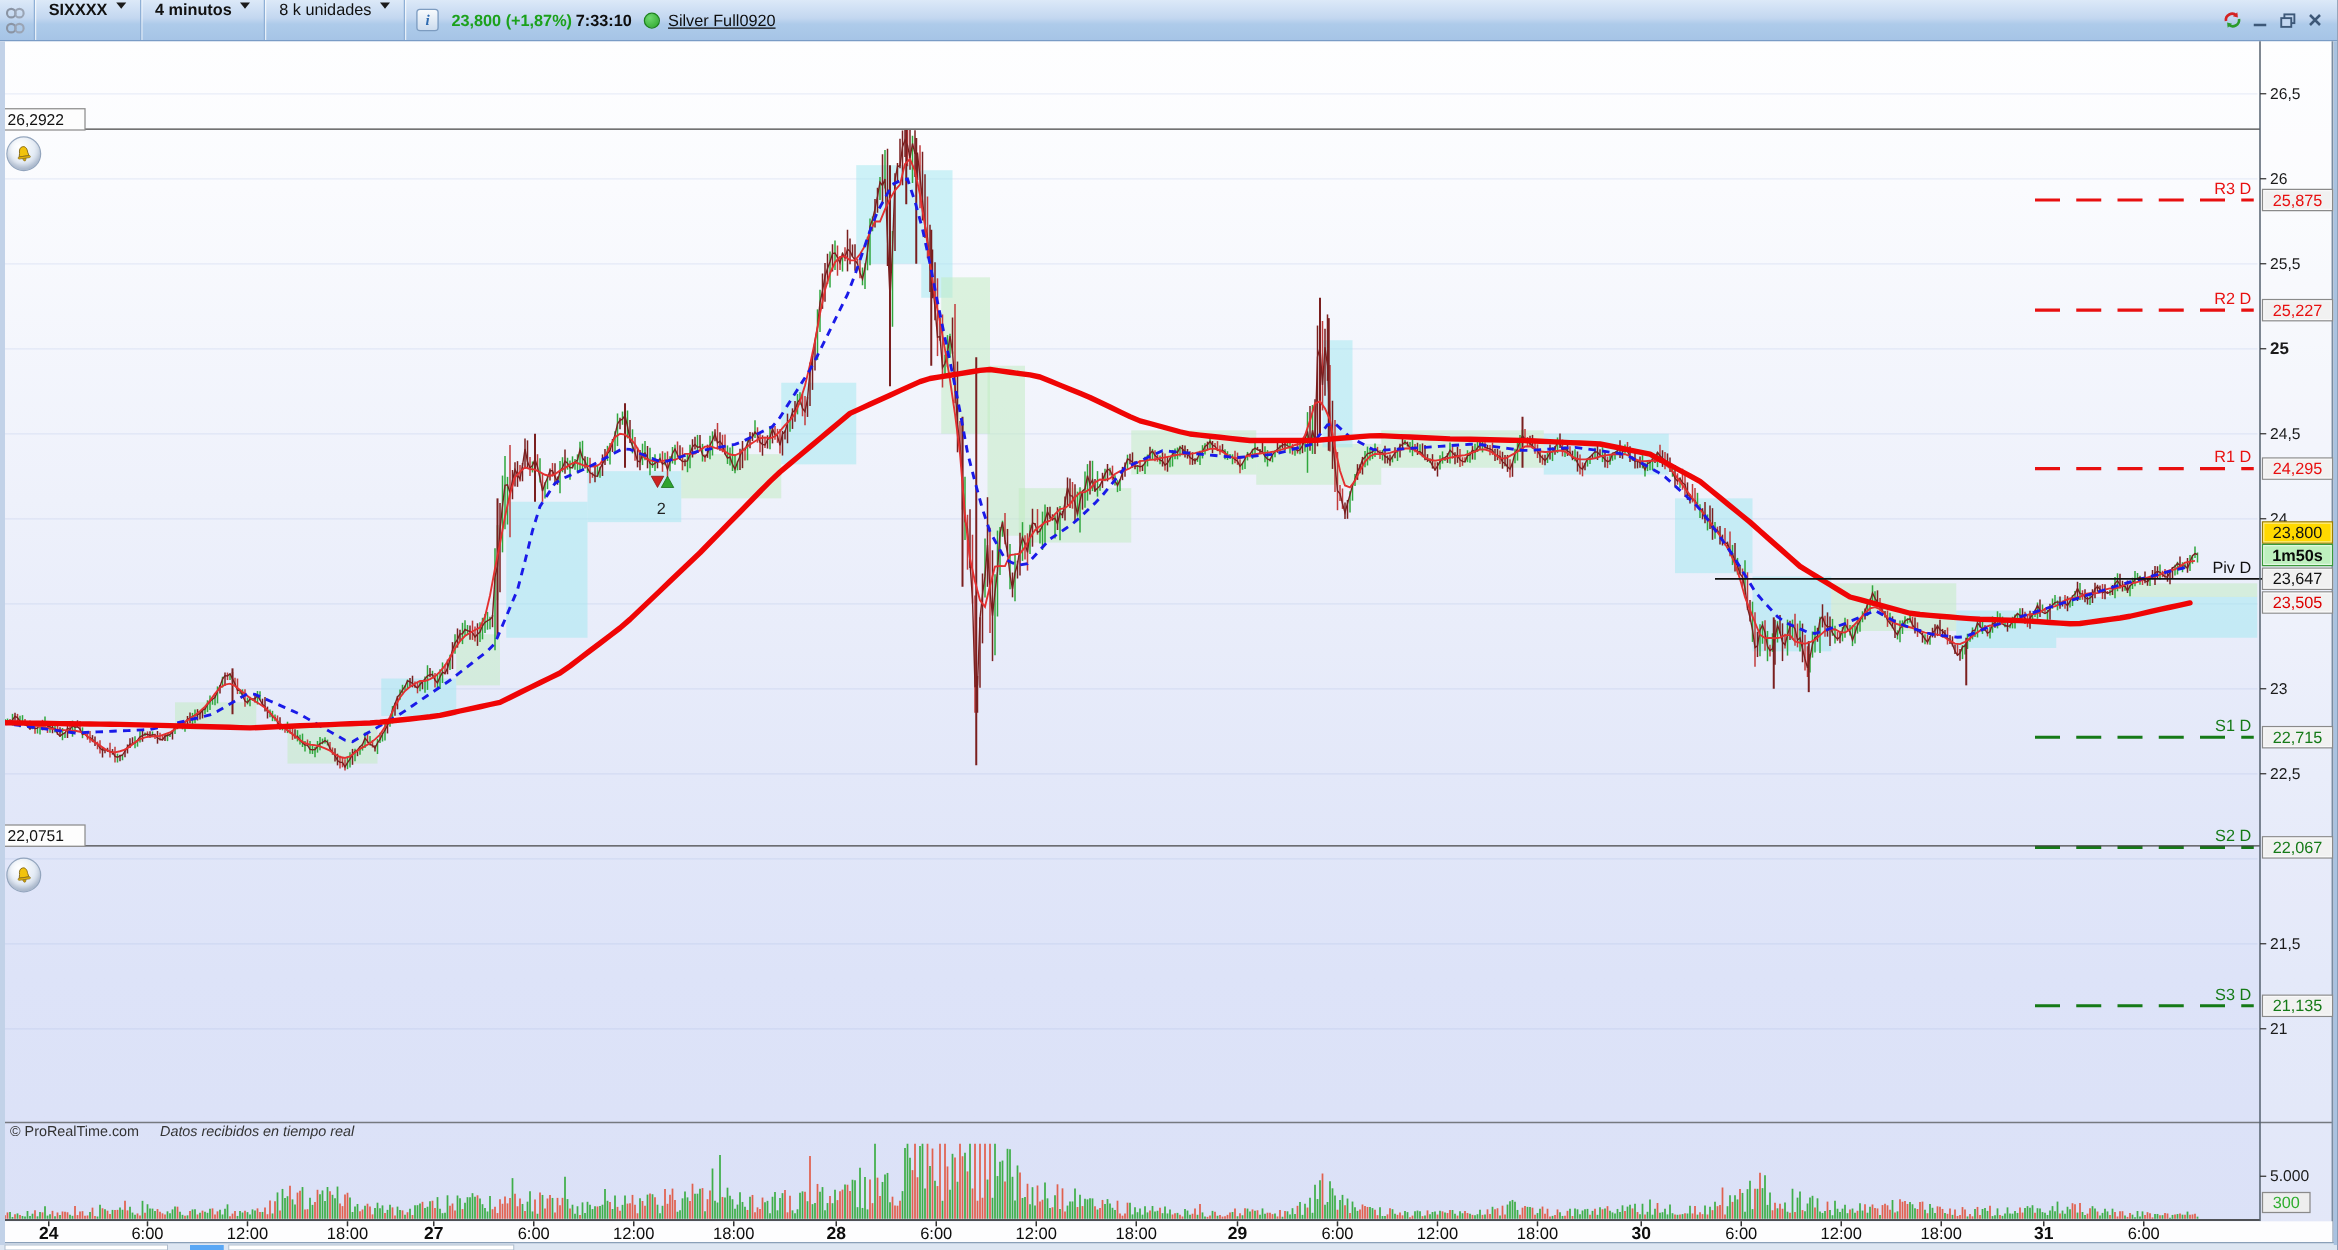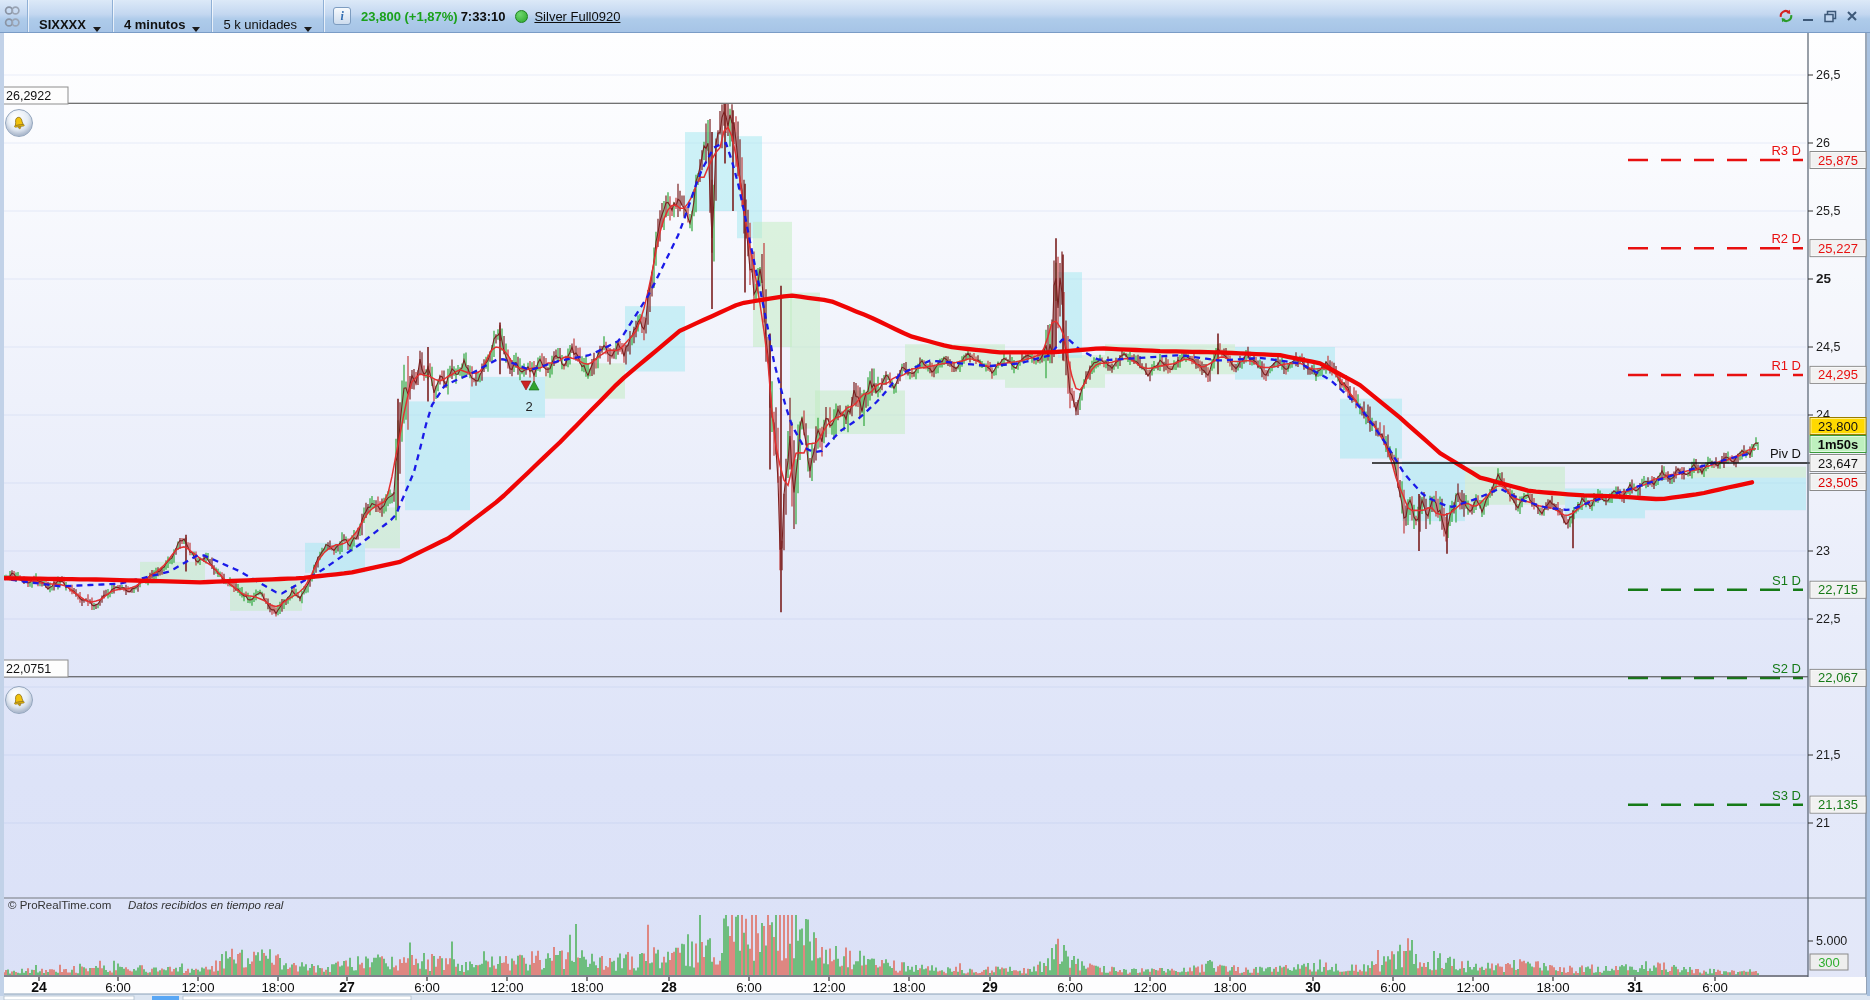--- a/index.html
+++ b/index.html
@@ -3,21 +3,21 @@
 <meta charset="utf-8">
 <style>
   html,body{margin:0;padding:0;background:#6b7f99;font-family:"Liberation Sans",sans-serif;}
   .window{position:relative;width:1870px;height:1000px;overflow:hidden;
     background:linear-gradient(180deg,#ffffff 0%,#fafbfe 15%,#eef1fb 40%,#e3e8f9 62%,#dde3f8 78%,#dbe1f7 100%);}
   
   .toolbar{position:absolute;left:0;top:0;width:1870px;height:33px;box-sizing:border-box;
     background:linear-gradient(180deg,#dce9f8 0%,#c3d7f0 45%,#aecbea 60%,#a6c4e6 100%);
     border-bottom:1px solid #7a9cc6;display:flex;align-items:center;font-size:13px;color:#111;}
   .tb-sep{width:1px;align-self:stretch;background:#8fb0d6;box-shadow:1px 0 0 rgba(255,255,255,.7);margin:0 1px;}
-  .tb-item{display:flex;align-items:flex-end;gap:7px;padding:0 10px;height:100%;cursor:default;white-space:nowrap;}
+  .tb-item{display:flex;align-items:flex-start;gap:7px;padding:0 10px;height:100%;cursor:default;white-space:nowrap;}
   .tb-item.bold{font-weight:bold;}
   .caret{width:0;height:0;border-left:4px solid transparent;border-right:4px solid transparent;border-top:5px solid #1b1b1b;margin-top:2px;}
   .tb-iconcell{display:flex;flex-direction:column;justify-content:center;gap:1px;padding:0 5px 0 4px;height:100%;}
   .info-chip{width:16px;height:16px;margin:0 6px 0 8px;border:1px solid #7d9cc0;border-radius:3px;
     background:linear-gradient(180deg,#f7fafd,#cddcee);color:#2f6bb0;font:bold italic 12px "Liberation Serif",serif;
     display:flex;align-items:center;justify-content:center;}
   .q-price{color:#1ba11b;font-weight:bold;margin-left:4px;}
   .q-time{color:#0d0d0d;font-weight:bold;margin-left:3px;}
   .q-dot{width:11px;height:11px;border-radius:50%;background:radial-gradient(circle at 35% 30%,#6fd86f,#2aa52a);border:1px solid #1d821d;margin:0 6px 0 10px;}
   .q-name{color:#0d0d0d;text-decoration:underline;}
@@ -54,21 +54,21 @@
       <span>SIXXXX</span>
       <span class="caret"></span>
     </div>
     <div class="tb-sep"></div>
     <div class="tb-item bold">
       <span>4 minutos</span>
       <span class="caret"></span>
     </div>
     <div class="tb-sep"></div>
     <div class="tb-item">
-      <span>5 k unidades</span>
+      <span>8 k unidades</span>
       <span class="caret"></span>
     </div>
     <div class="tb-sep"></div>
     <div class="info-chip">i</div>
     <span class="q-price"><span>23,800</span> <span>(+1,87%)</span></span>
     <span class="q-time">7:33:10</span>
     <span class="q-dot"></span>
     <span class="q-name">Silver Full0920</span>
     <div class="tb-spacer"></div>
     <div class="winbtns">

